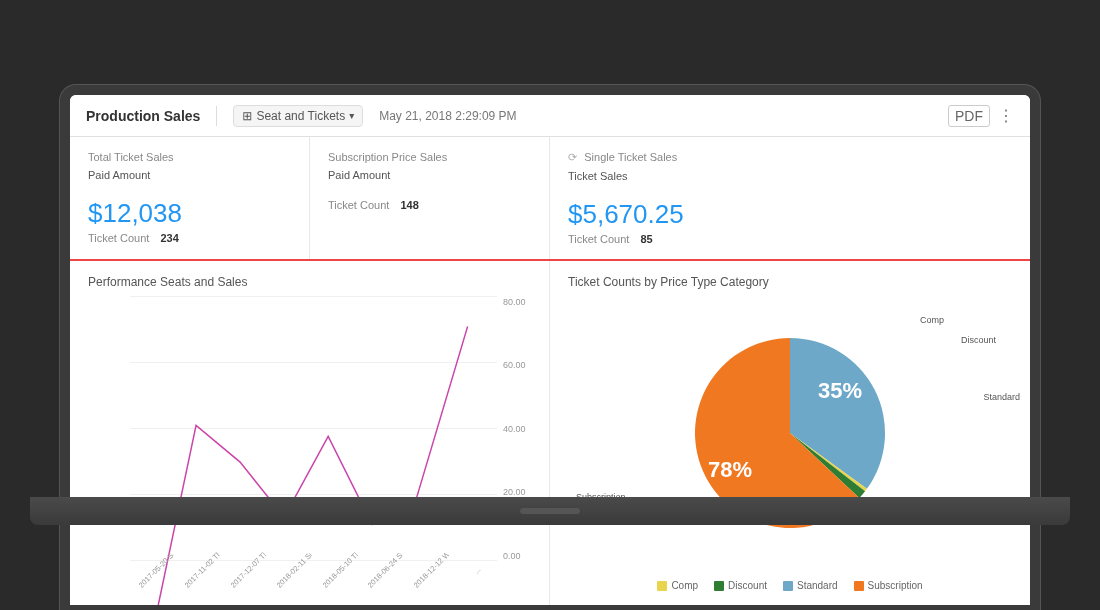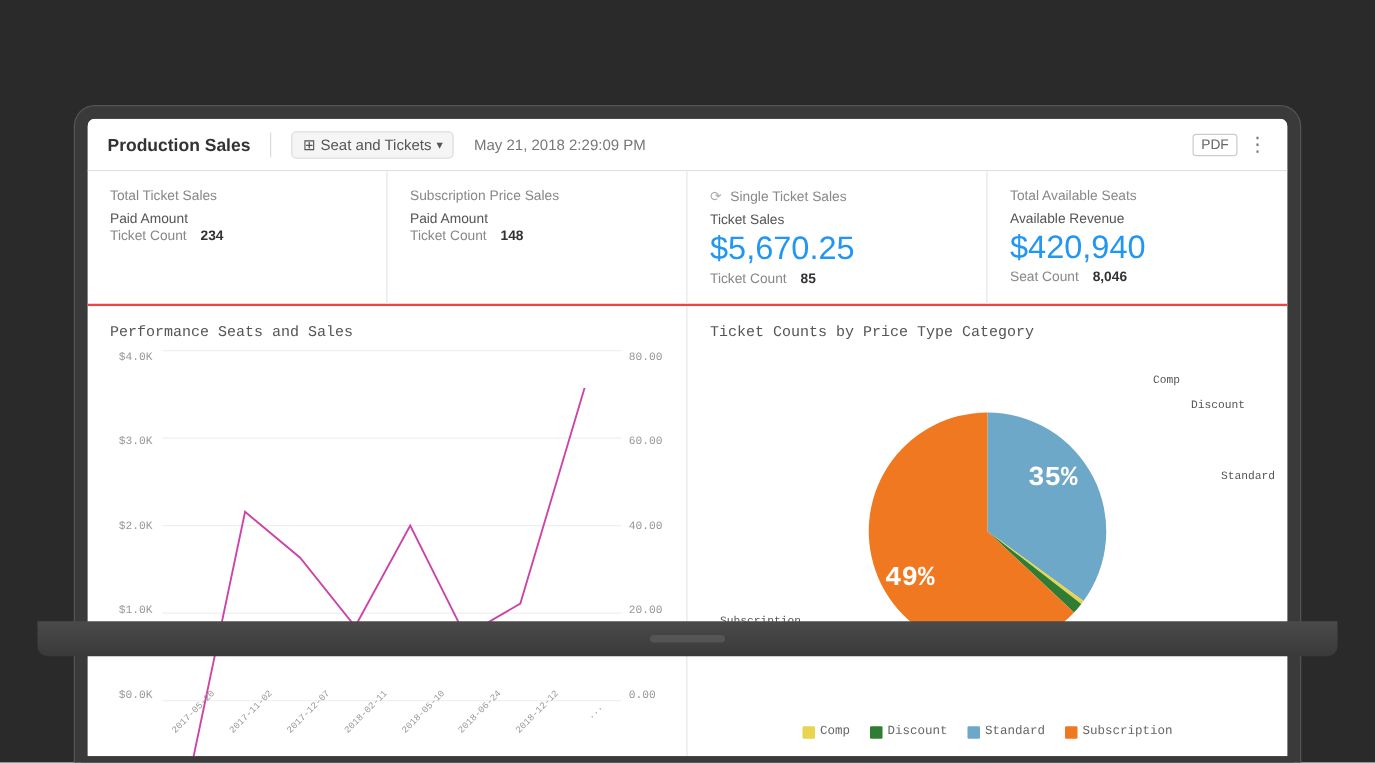--- a/index.html
+++ b/index.html
@@ -114,21 +114,21 @@
     }
 
     .header-actions {
       margin-left: auto;
       display: flex;
       align-items: center;
       gap: 8px;
     }
 
     .pdf-btn {
-      font-size: 11px;
+      font-size: 14px;
       color: #666;
       border: 1px solid #ccc;
       border-radius: 3px;
       padding: 2px 6px;
       cursor: pointer;
       background: white;
     }
 
     .more-btn {
       font-size: 16px;
@@ -158,21 +158,21 @@
     .metric-label {
       font-size: 11px;
       color: #888;
       margin-bottom: 6px;
     }
 
     .metric-sub-label {
       font-size: 11px;
       color: #555;
       font-weight: 500;
-      margin-bottom: 2px;
+      margin-bottom: 18px;
     }
 
     .metric-value {
       font-size: 26px;
       font-weight: 300;
       color: #2196F3;
       line-height: 1.1;
       margin-bottom: 4px;
     }
 
@@ -190,21 +190,20 @@
     }
 
     
     .charts-row {
       display: grid;
       grid-template-columns: 1fr 1fr;
       gap: 0;
       flex: 1;
       background: white;
       overflow: hidden;
-      font-family: Liberation Mono, monospace;
     }
 
     .chart-section {
       padding: 14px 18px;
       border-right: 1px solid #e8e8e8;
       display: flex;
       flex-direction: column;
       overflow: hidden;
     }
 
@@ -403,20 +402,21 @@
             <button class="pdf-btn">PDF</button>
             <span class="more-btn">⋮</span>
           </div>
         </div>
 
         <div class="metrics-row">
 
           <div class="metric-card">
             <div class="metric-label">Total Ticket Sales</div>
             <div class="metric-sub-label">Paid Amount</div>
+            <div class="metric-value">$12,038</div>
             <div class="metric-count">
               <span>Ticket Count</span>&nbsp;<strong>234</strong>
             </div>
           </div>
 
           <div class="metric-card">
             <div class="metric-label">Subscription Price Sales</div>
             <div class="metric-sub-label">Paid Amount</div>
             <div class="metric-count">
               <span>Ticket Count</span>&nbsp;<strong>148</strong>
@@ -428,51 +428,36 @@
               <span style="color:#aaa; margin-right:4px;">⟳</span>
               <span>Single Ticket Sales</span>
             </div>
             <div class="metric-sub-label">Ticket Sales</div>
             <div class="metric-value">$5,670.25</div>
             <div class="metric-count">
               <span>Ticket Count</span>&nbsp;<strong>85</strong>
             </div>
           </div>
 
-          <div class="metric-card">
-            <div class="metric-label">Total Available Seats</div>
-            <div class="metric-sub-label">Available Revenue</div>
-            <div class="metric-value">$420,940</div>
-            <div class="metric-count">
-              <span>Seat Count</span>&nbsp;<strong>8,046</strong>
-            </div>
-          </div>
         </div>
 
         <div class="charts-row">
 
           <div class="chart-section">
             <div class="chart-title">Performance Seats and Sales</div>
             <div class="bar-chart-container" id="bar-container">
 
               <div class="chart-grid" id="chart-grid">
                   <div class="grid-line" style="bottom: 0%;"></div>
                   <div class="grid-line" style="bottom: 25%;"></div>
                   <div class="grid-line" style="bottom: 50%;"></div>
                   <div class="grid-line" style="bottom: 75%;"></div>
                   <div class="grid-line" style="bottom: 100%;"></div>
                 </div>
 
-              <div class="chart-y-axis" id="y-axis-left">
-                  <span class="y-label">$4.0K</span>
-                  <span class="y-label">$3.0K</span>
-                  <span class="y-label">$2.0K</span>
-                  <span class="y-label">$1.0K</span>
-                  <span class="y-label">$0.0K</span>
-                </div>
 
               <div class="chart-y-axis-right" id="y-axis-right">
                   <span class="y-label">80.00</span>
                   <span class="y-label">60.00</span>
                   <span class="y-label">40.00</span>
                   <span class="y-label">20.00</span>
                   <span class="y-label">0.00</span>
                 </div>
 
               <div class="chart-area" id="chart-bars">
@@ -525,21 +510,21 @@
               <div style="position:relative; display:flex; align-items:center; justify-content:center; width:100%; flex:1;">
 
                 <div style="position:relative; width:220px; height:220px; flex-shrink:0;">
                   <svg width="220" height="220" viewBox="0 0 220 220" id="pie-svg">
                       <path d="M 110 110 L 110 15 A 95 95 0 0 1 186.85661446562 165.83959896778495 Z" fill="#6ea8c8"></path>
                       <path d="M 110 110 L 186.85661446562 165.83959896778495 A 95 95 0 0 1 185.06472617569057 168.22617009703276 Z" fill="#e8d44d"></path>
                       <path d="M 110 110 L 185.06472617569057 168.22617009703276 A 95 95 0 0 1 179.2520196050341 175.03197506322545 Z" fill="#2e7d32"></path>
                       <path d="M 110 110 L 179.2520196050341 175.03197506322545 A 95 95 0 1 1 109.99999999999999 15 Z" fill="#F07820"></path>
                     </svg>
                   
-                  <div class="pie-label pie-label-63">49%</div>
+                  <div class="pie-label pie-label-63">78%</div>
                   <div class="pie-label pie-label-35">35%</div>
                 </div>
 
                 <div style="position:absolute; top:0; left:0; right:0; bottom:0; pointer-events:none;" id="pie-side-labels">
                   <div style="position:absolute; top:18px; right:68px; font-size:9px; color:#555;">Comp</div>
                   <div style="position:absolute; top:38px; right:16px; font-size:9px; color:#555;">Discount</div>
                   <div style="position:absolute; top:95px; right:-8px; font-size:9px; color:#555;">Standard</div>
                   <div style="position:absolute; bottom:68px; left:8px; font-size:9px; color:#555;">Subscription</div>
                 </div>
               </div>

